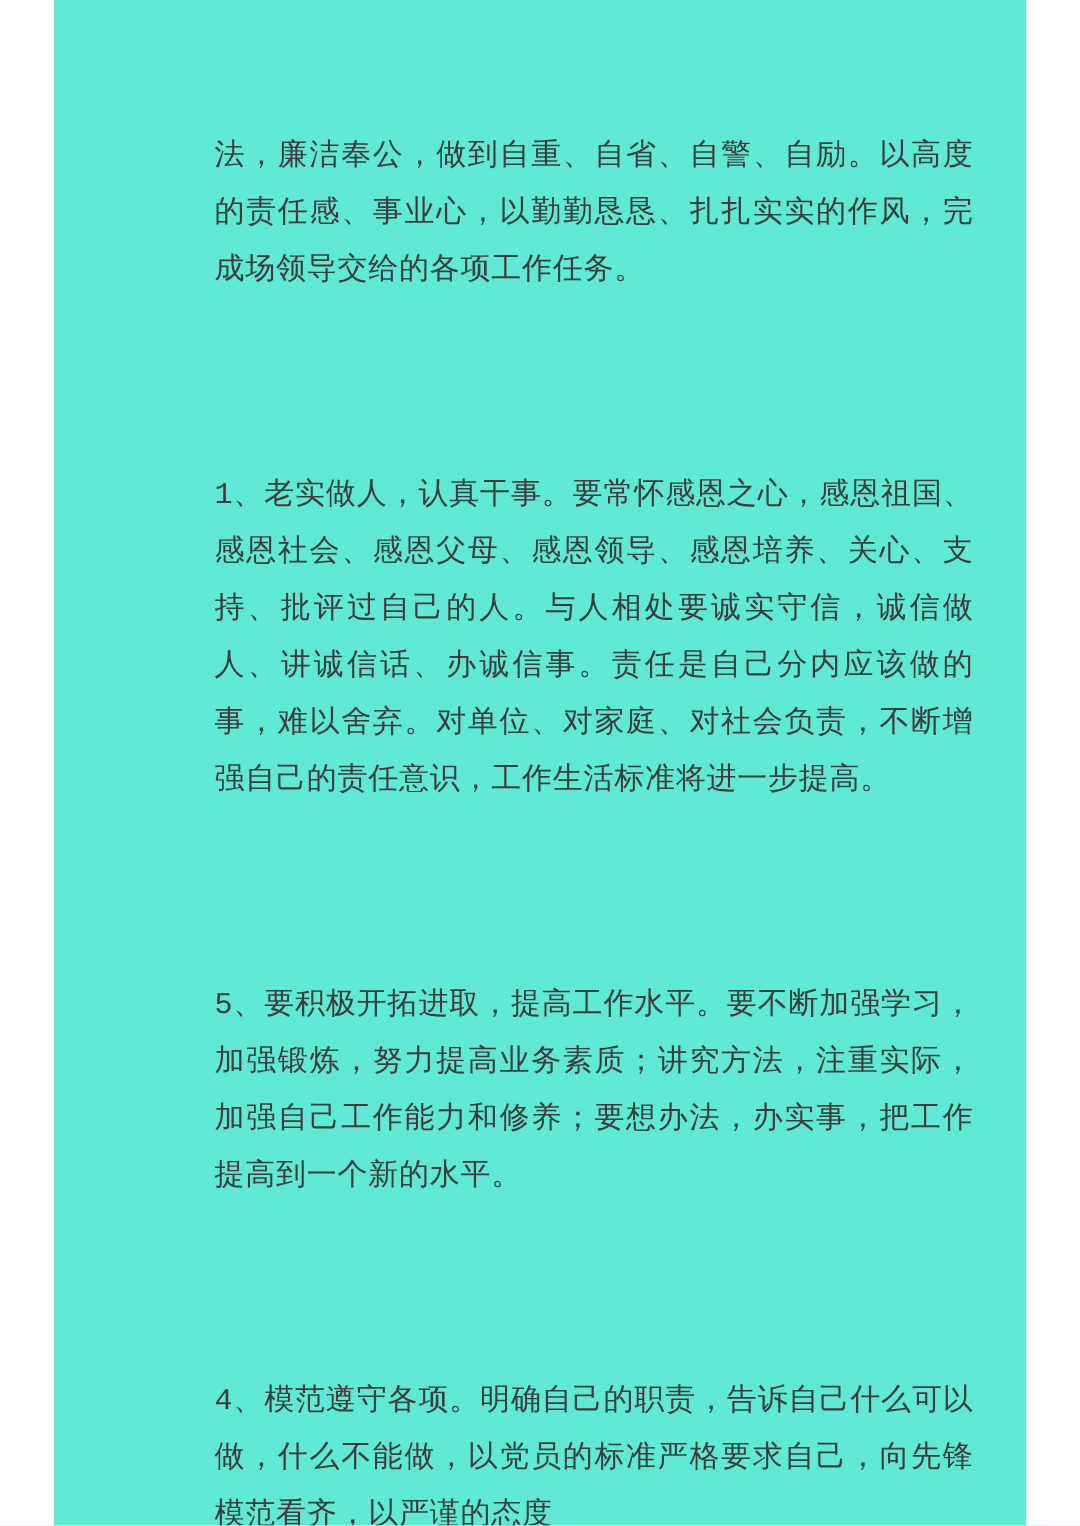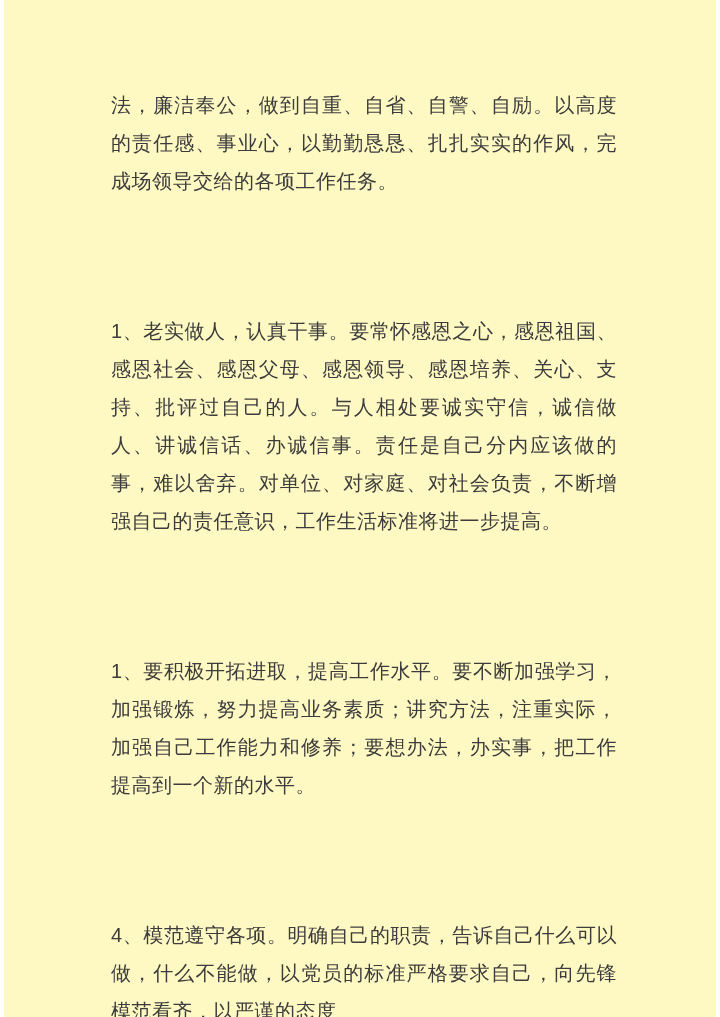--- a/index.html
+++ b/index.html
@@ -2,26 +2,26 @@
 <html lang="zh"><head>
 <meta charset="utf-8">
 <style>
   html, body {
     margin: 0;
     padding: 0;
     background: #ffffff;
   }
   .page {
     position: relative;
-    width: 712px;
+    width: 648px;
     height: 1017px;
-    background: #fef9c3;
+    background: #5eead4;
     overflow: hidden;
     margin: 0 auto;
-    font-family: Liberation Sans, sans-serif;
+    font-family: Liberation Mono, monospace;
   }
   .content {
     position: absolute;
     left: 107px;
     top: 86px;
     width: 506px;
   }
   .para {
     margin: 0 0 112px 0;
     font-size: 20px;
@@ -36,16 +36,16 @@
     margin-bottom: 0;
   }
 </style>
 </head>
 <body>
 
 <div class="page">
   <div class="content">
     <p class="para">法，廉洁奉公，做到自重、自省、自警、自励。以高度的责任感、事业心，以勤勤恳恳、扎扎实实的作风，完成场领导交给的各项工作任务。</p>
     <p class="para">1、老实做人，认真干事。要常怀感恩之心，感恩祖国、感恩社会、感恩父母、感恩领导、感恩培养、关心、支持、批评过自己的人。与人相处要诚实守信，诚信做人、讲诚信话、办诚信事。责任是自己分内应该做的事，难以舍弃。对单位、对家庭、对社会负责，不断增强自己的责任意识，工作生活标准将进一步提高。</p>
-    <p class="para">1、要积极开拓进取，提高工作水平。要不断加强学习，加强锻炼，努力提高业务素质；讲究方法，注重实际，加强自己工作能力和修养；要想办法，办实事，把工作提高到一个新的水平。</p>
+    <p class="para">5、要积极开拓进取，提高工作水平。要不断加强学习，加强锻炼，努力提高业务素质；讲究方法，注重实际，加强自己工作能力和修养；要想办法，办实事，把工作提高到一个新的水平。</p>
     <p class="para">4、模范遵守各项。明确自己的职责，告诉自己什么可以做，什么不能做，以党员的标准严格要求自己，向先锋模范看齐，以严谨的态度</p>
   </div>
 </div>
 
 </body></html>

